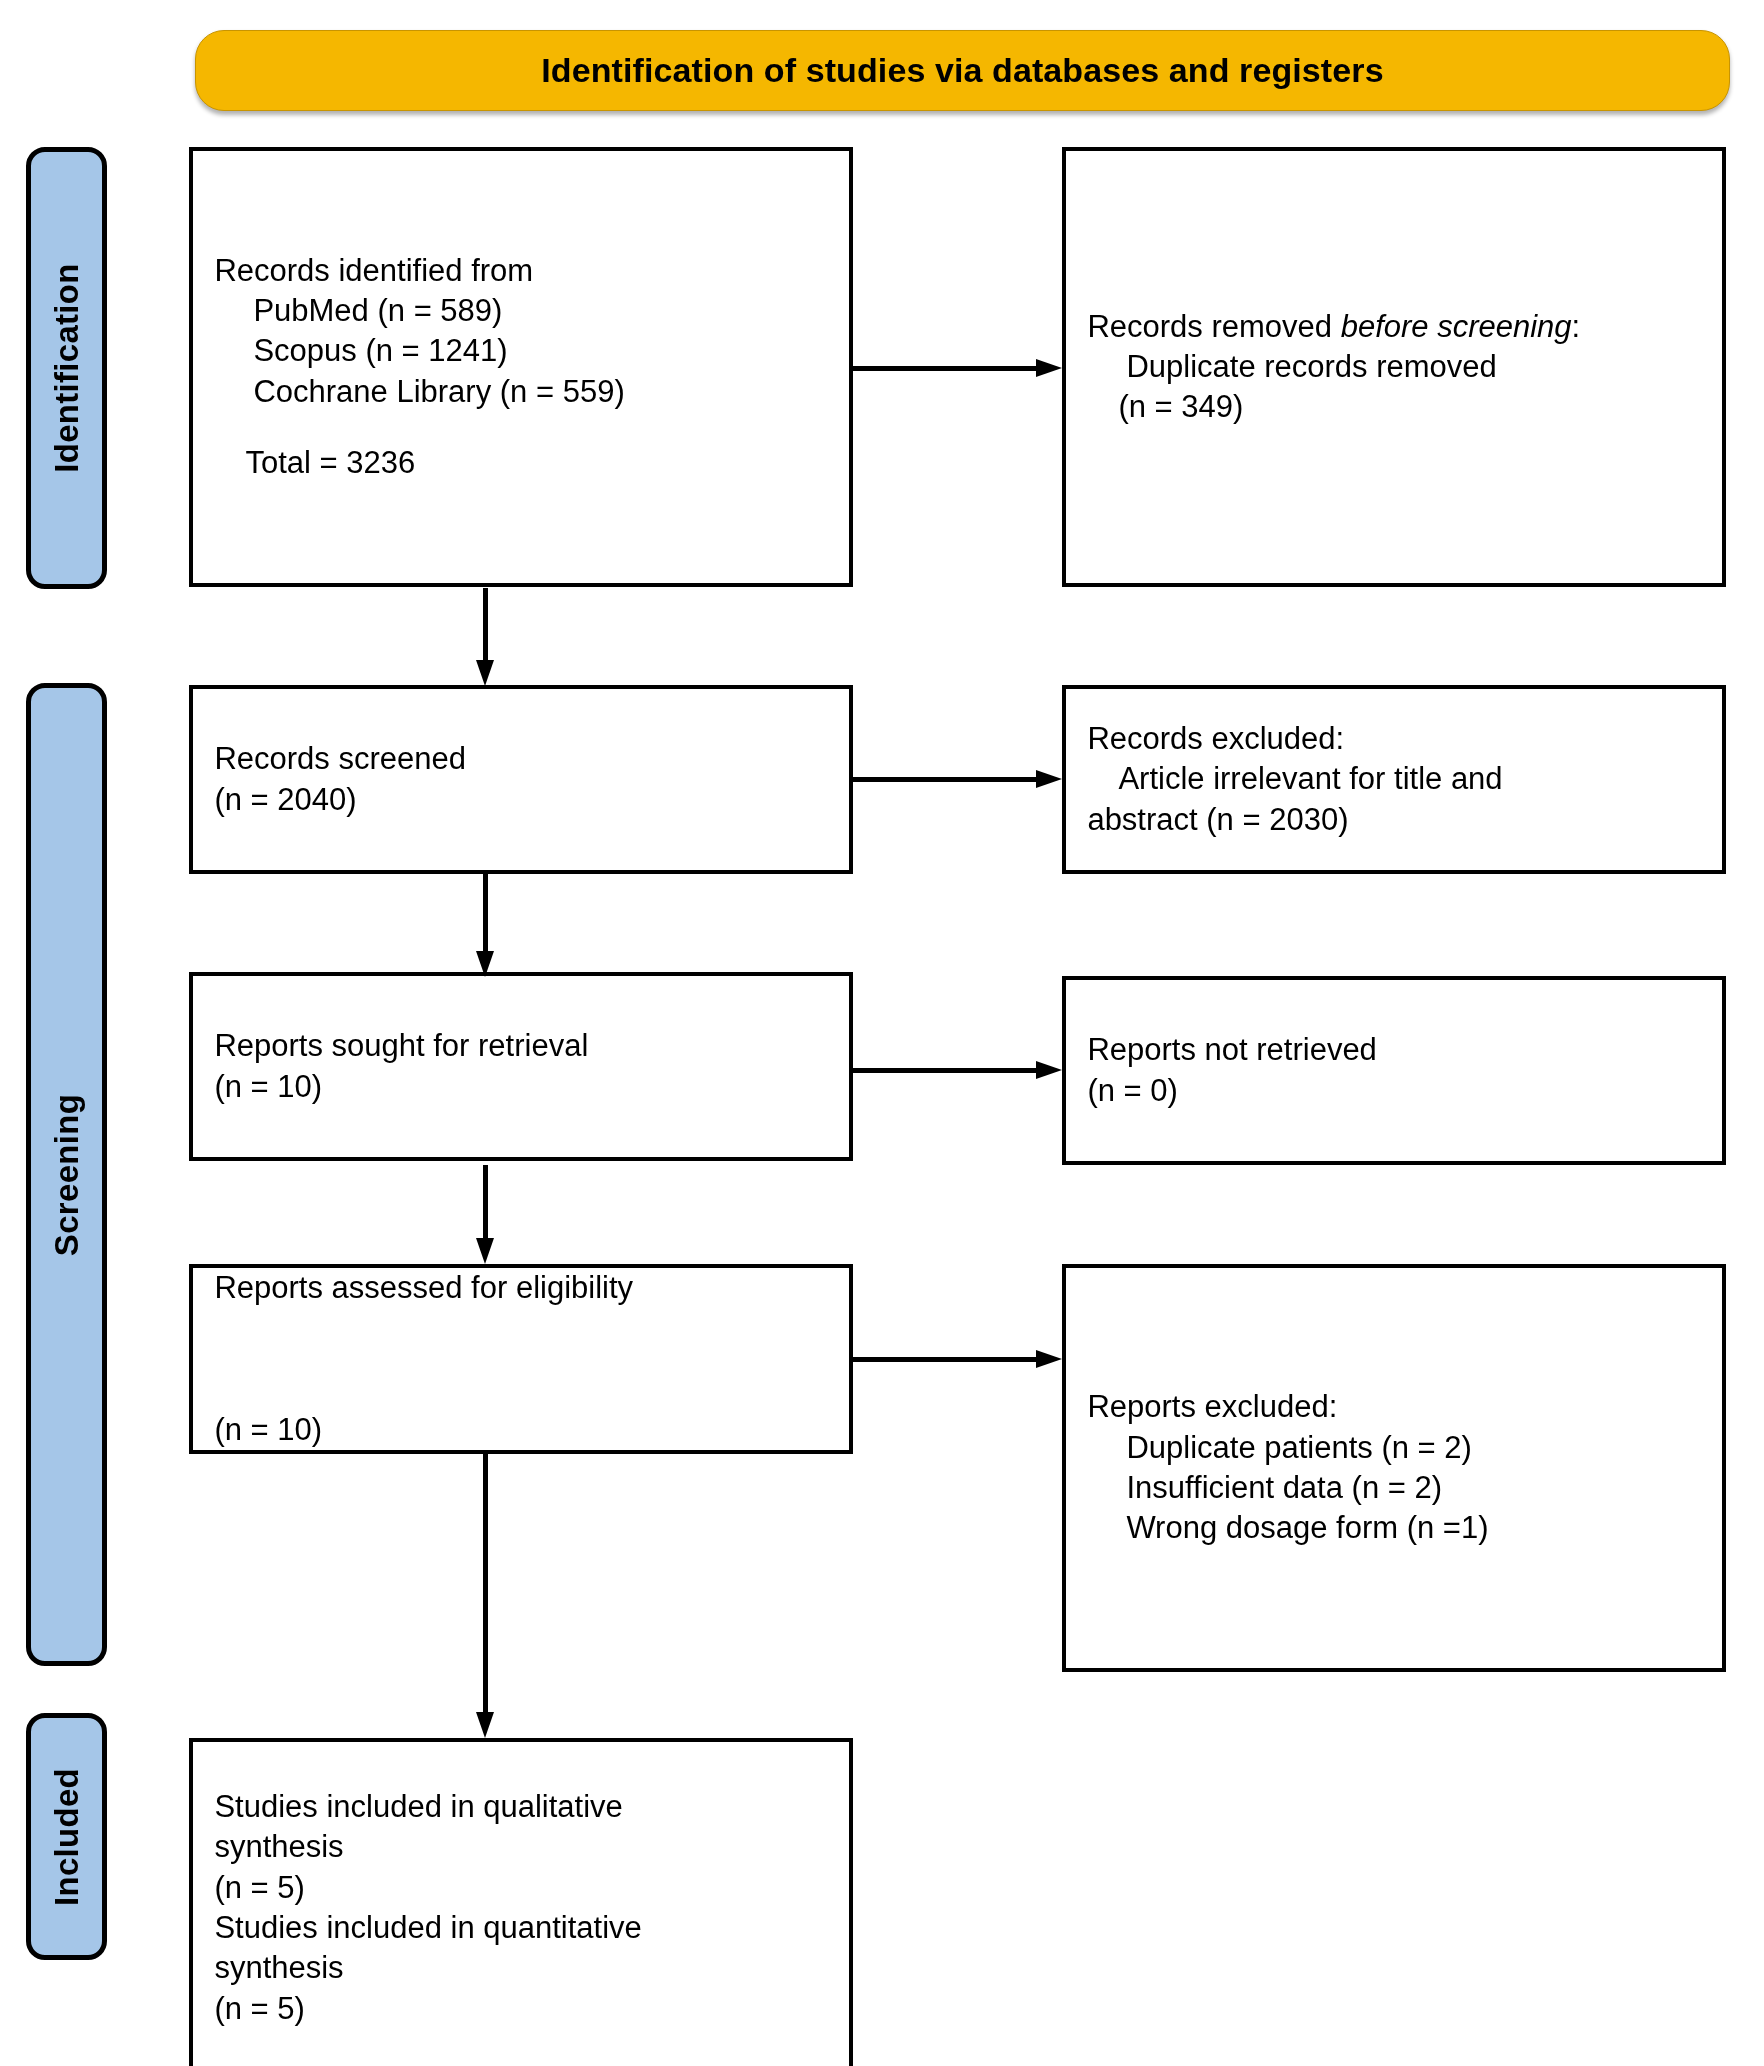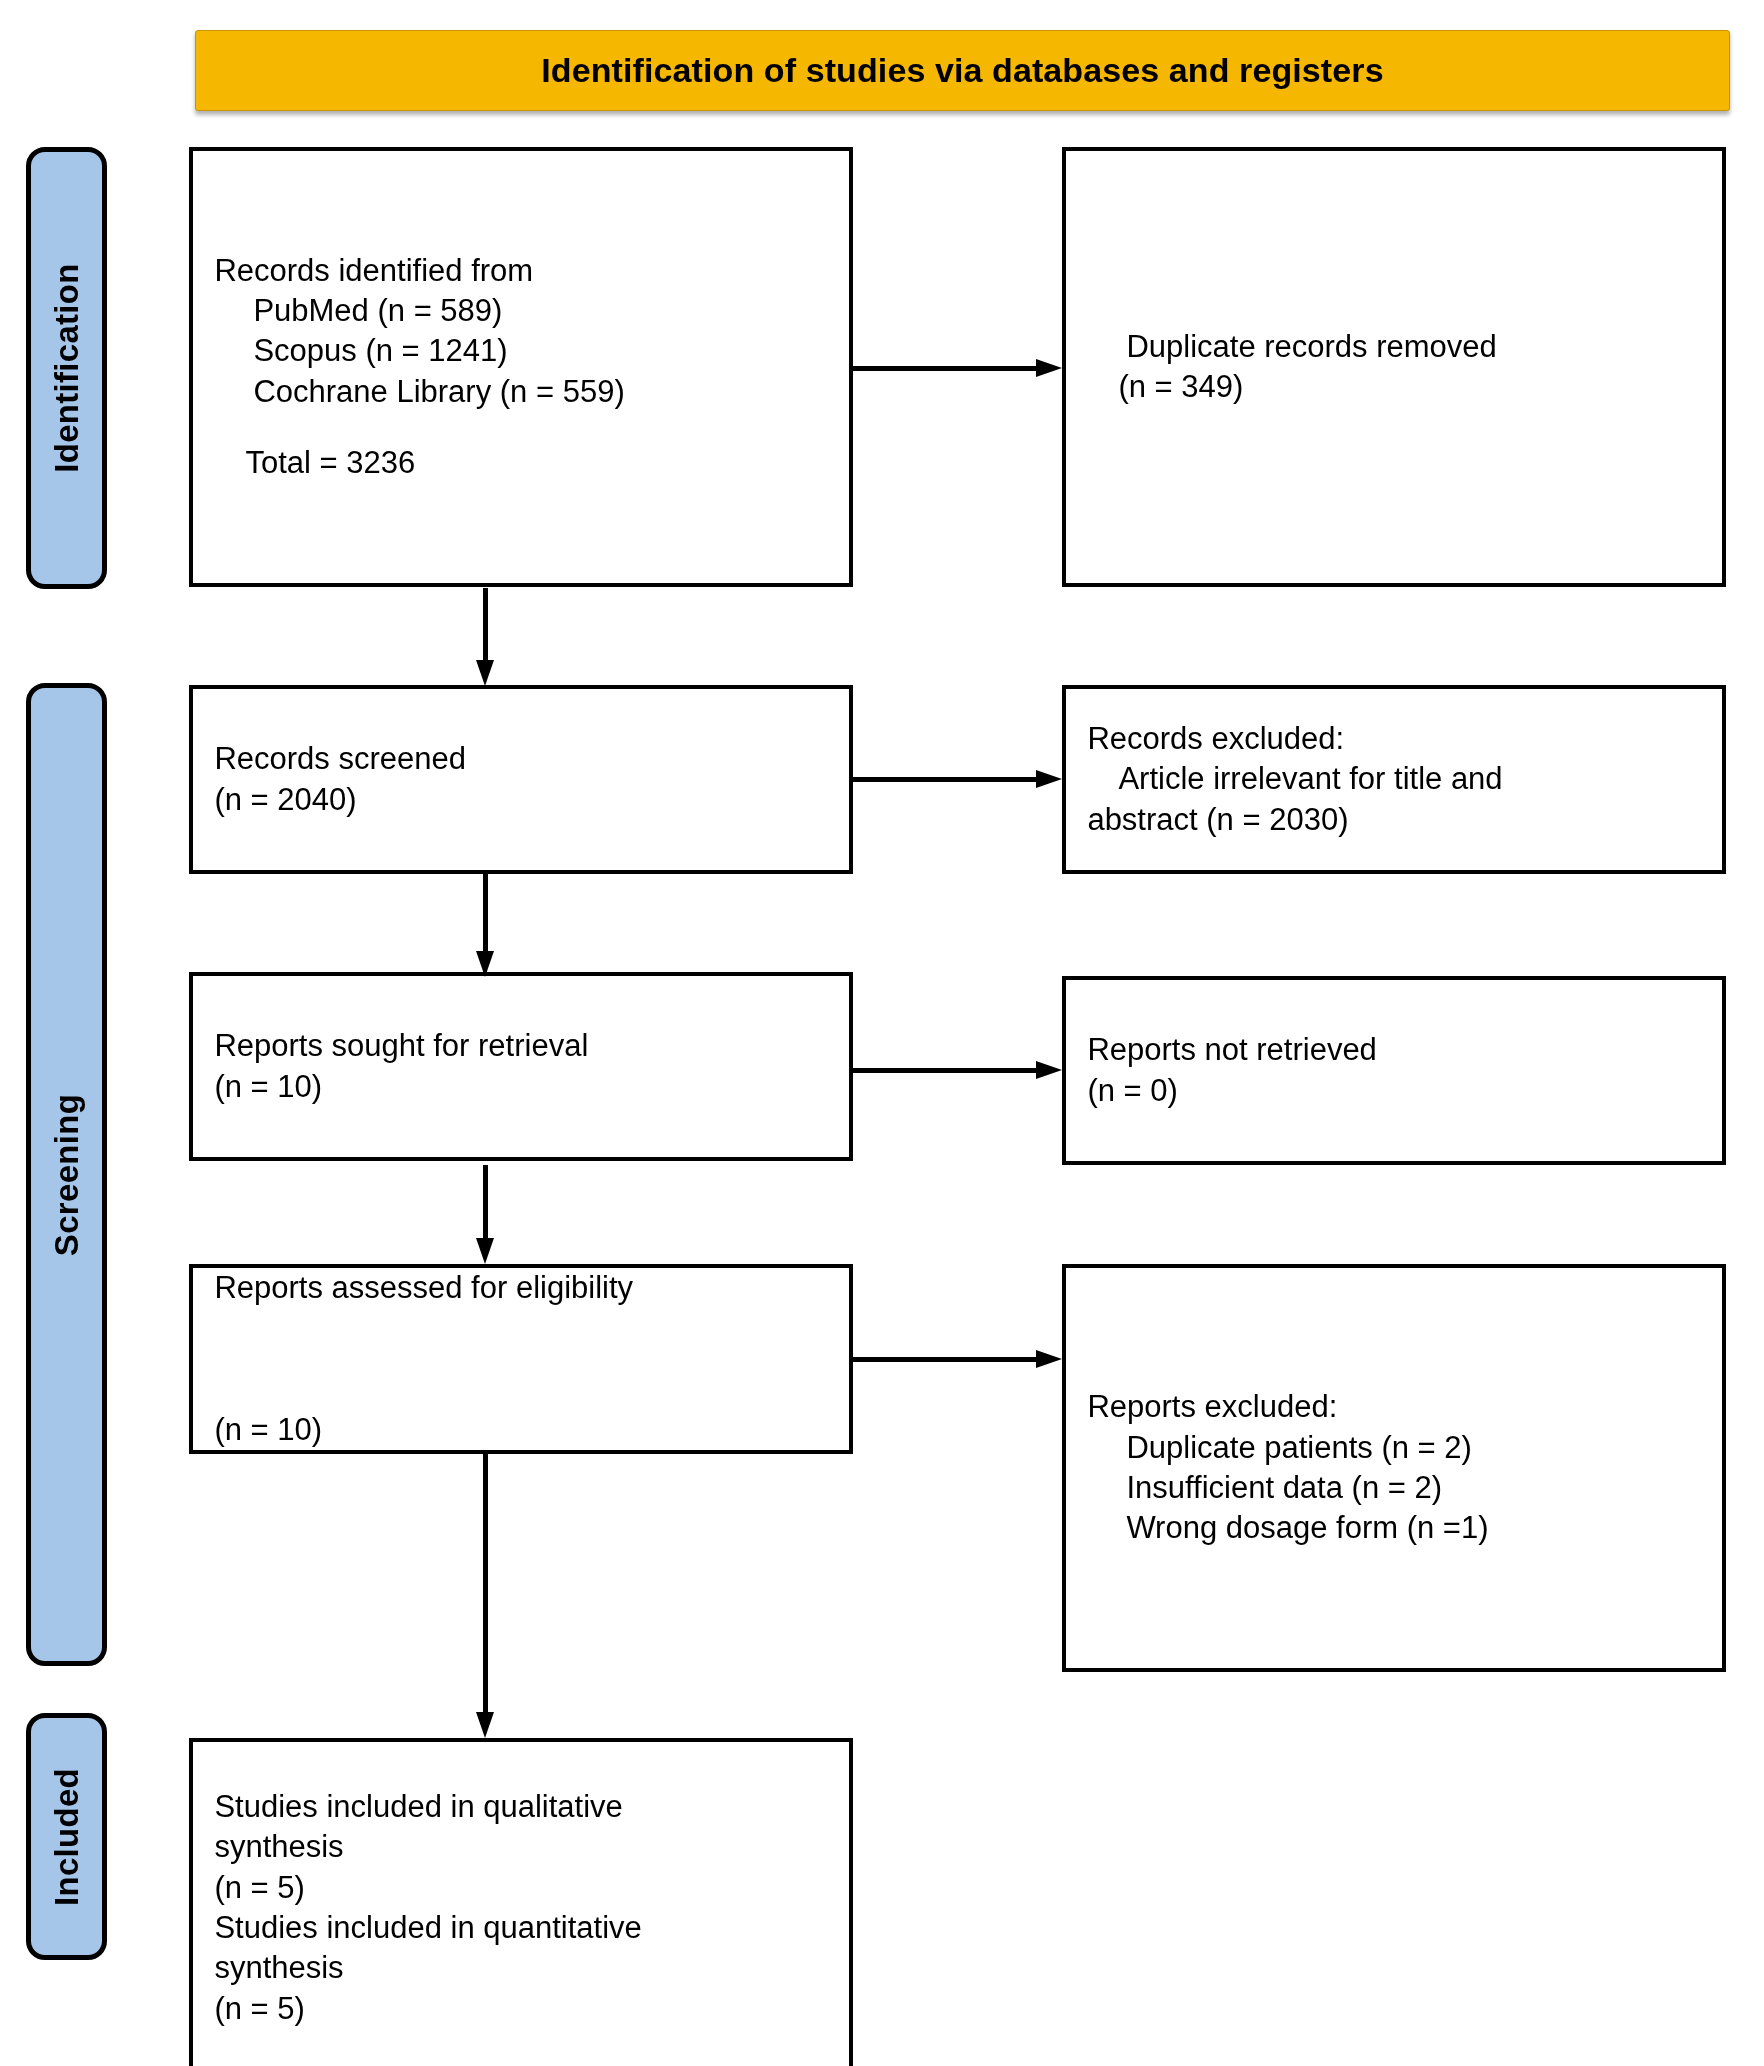--- a/index.html
+++ b/index.html
@@ -21,21 +21,21 @@
 
   
   .banner {
     position: absolute;
     left: 195px;
     top: 30px;
     width: 1535px;
     height: 81px;
     background: #f5b700;
     border: 1.9px solid #c89400;
-    border-radius: 3px;
+    border-radius: 29px;
     box-shadow: 0 3.1px 4.4px rgba(0,0,0,0.30);
     display: flex;
     align-items: center;
     justify-content: center;
     box-sizing: border-box;
   }
   .banner-title {
     font-size: 34px;
     font-weight: bold;
     color: #000000;
@@ -184,20 +184,21 @@
   <div class="box" id="box-identified">
     <div class="line">Records identified from</div>
     <div class="line indent1">PubMed (n = 589)</div>
     <div class="line indent1">Scopus (n = 1241)</div>
     <div class="line indent1">Cochrane Library (n = 559)</div>
     <div class="spacer"></div>
     <div class="line indent2">Total = 3236</div>
   </div>
 
   <div class="box" id="box-removed">
+    <div class="line"><span>Records removed </span><span class="ital">before screening</span><span>:</span></div>
     <div class="line indent1">Duplicate records removed</div>
     <div class="line indent2">(n = 349)</div>
   </div>
 
   <div class="box" id="box-screened">
     <div class="line">Records screened</div>
     <div class="line">(n = 2040)</div>
   </div>
 
   <div class="box" id="box-rec-excluded">

